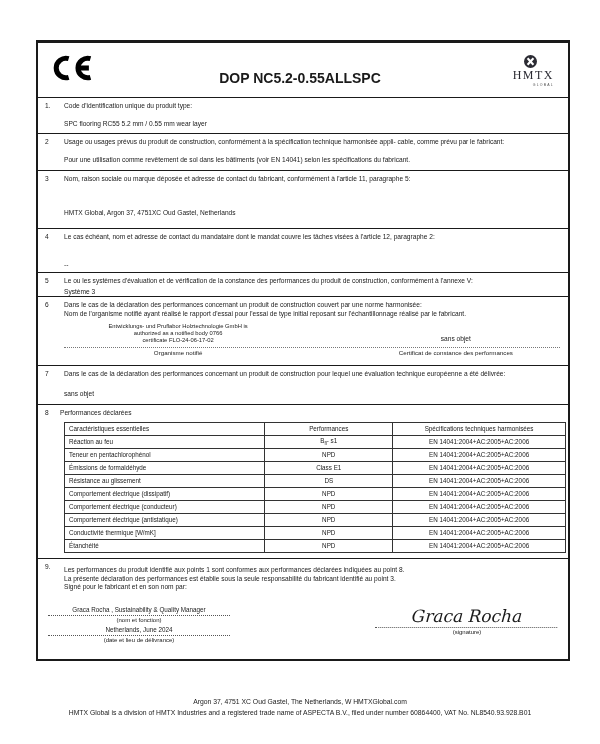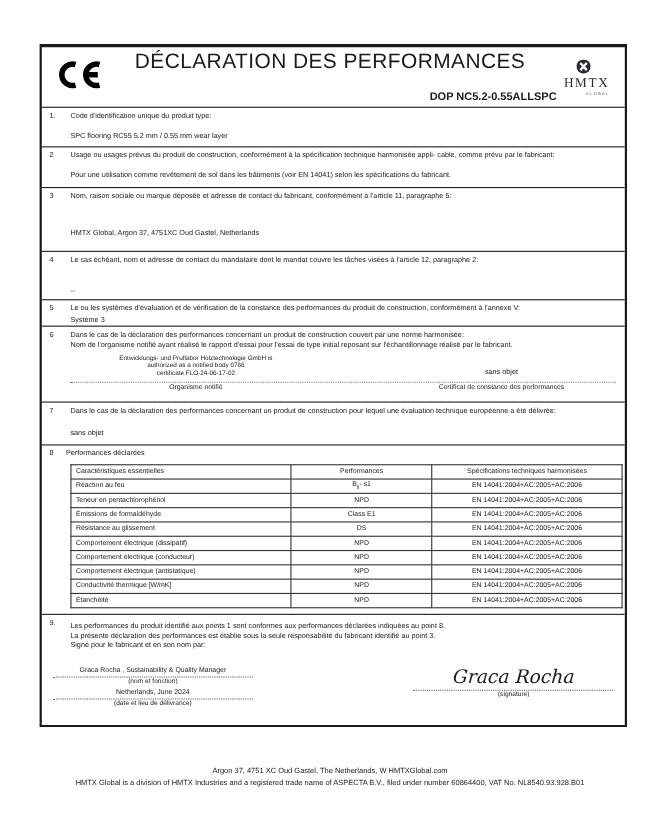--- a/index.html
+++ b/index.html
@@ -7,21 +7,21 @@
   .page { position:relative; width:600px; height:744px; background:#fff; overflow:hidden; }
 
   .doc-box { position:absolute; left:36px; top:40px; width:534px; height:621px;
              border:2px solid #1a1a1a; border-top-width:3px; overflow:hidden; background:#fff; }
 
   
   .doc-header { height:54px; display:flex; align-items:center; }
   .ce-wrap { margin-left:12px; width:44px; flex:0 0 auto; }
   .title-block { flex:1; text-align:center; }
   .doc-title { font-size:19px; letter-spacing:0.4px; font-weight:400; }
-  .doc-subtitle { font-size:10px; font-weight:700; margin-top:15px;text-align:right; }
+  .doc-subtitle { font-size:14px; font-weight:700; margin-top:15px; }
   .logo-block { flex:0 0 auto; margin-right:14px; text-align:right; width:48px; }
   .logo-circle { width:13px; height:13px; margin:0 auto 1px auto; }
   .logo-name { font-family:"Liberation Serif", serif; font-size:12px; letter-spacing:1.5px; color:#2b2b33; }
   .logo-sub { font-size:3.5px; letter-spacing:1.2px; color:#555; }
 
   
   .sec { position:relative; border-top:1px solid #1a1a1a; padding:4px 8px 0 8px; font-size:6.6px; overflow:hidden; }
   .sec .num { position:absolute; left:7px; top:4px; font-size:6.6px; }
   .sec .body { margin-left:18px; }
   .lbl, .val { white-space:nowrap; font-size:6.6px; line-height:8.5px; }
@@ -66,21 +66,20 @@
       <div class="ce-wrap">
         <svg width="42" height="28" viewBox="0 0 108 70">
           <path d="M 48 11 A 25 25 0 1 0 48 59" fill="none" stroke="#000" stroke-width="13"></path>
           <g transform="translate(56,0)">
             <path d="M 48 11 A 25 25 0 1 0 48 59" fill="none" stroke="#000" stroke-width="13"></path>
             <line x1="14" y1="35" x2="44" y2="35" stroke="#000" stroke-width="13"></line>
           </g>
         </svg>
       </div>
       <div class="title-block">
-        <div class="doc-title">DÉCLARATION DES PERFORMANCES</div>
         <div class="doc-subtitle">DOP NC5.2-0.55ALLSPC</div>
       </div>
       <div class="logo-block">
         <div class="logo-circle">
           <svg width="13" height="13" viewBox="0 0 20 20">
             <circle cx="10" cy="10" r="10" fill="#2b2b33"></circle>
             <path d="M5.5 5 L14.5 15 M14.5 5 L5.5 15" stroke="#fff" stroke-width="3.2"></path>
           </svg>
         </div>
         <div class="logo-name">HMTX</div>

